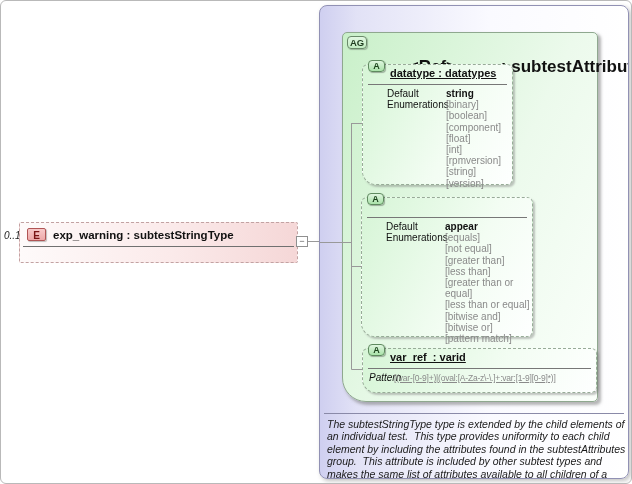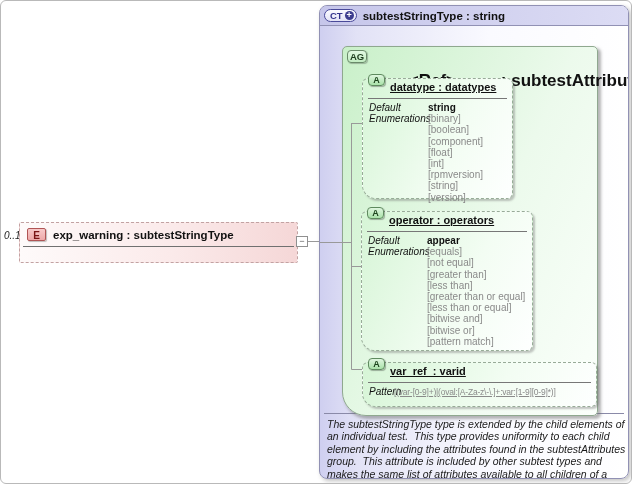--- a/index.html
+++ b/index.html
@@ -50,21 +50,21 @@
     font-size:9.5px;font-weight:bold;color:#33338c;box-sizing:border-box;
   }
   .ct-plus{
     display:inline-block;width:9px;height:9px;margin-left:2px;border-radius:50%;
     background:#3d3d8e;color:#fff;font-size:9px;font-weight:bold;line-height:9px;text-align:center;
   }
   .ct-title{margin-left:6px;font-size:11.5px;font-weight:bold;color:#111;white-space:pre;}
   .conn{position:absolute;left:0;top:0;z-index:5;pointer-events:none;}
   
   .ag-box{
-    position:absolute;left:22px;top:40px;width:256px;height:370px;box-sizing:border-box;
+    position:absolute;left:22px;top:26px;width:256px;height:370px;box-sizing:border-box;
     border:1px solid #8fa88f;border-radius:5px 5px 5px 24px;
     background:linear-gradient(115deg,#c9f0c9,#ecfaec 55%,#fbfffb);
     box-shadow:2.5px 2.5px 3px rgba(110,110,110,.5);z-index:2;
   }
   .badge-ag{
     position:absolute;left:4px;top:3px;width:20px;height:13px;box-sizing:border-box;
     background:linear-gradient(#e2f8e2,#c2ecc2);border:1px solid #6a8a6a;border-radius:4px;
     font-size:9.5px;font-weight:bold;color:#1e3a1e;text-align:center;line-height:12px;
     box-shadow:1px 1px 1px rgba(0,0,0,.25);
   }
@@ -82,21 +82,21 @@
   .attr-varref{left:19px;top:315px;width:235px;height:45px;}
   .badge-a{
     position:absolute;left:5px;top:-5px;width:17px;height:12px;box-sizing:border-box;
     background:linear-gradient(#dff6df,#a9e2a9);border:1px solid #5f8a5f;border-radius:4px;
     font-size:9px;font-weight:bold;color:#1c441c;text-align:center;line-height:11px;
     box-shadow:1px 1px 1px rgba(0,0,0,.3);
   }
   .attr-title{position:absolute;left:27px;top:2px;font-size:11px;font-weight:bold;color:#111;white-space:pre;text-decoration:underline;}
   .attr-sep{position:absolute;left:5px;right:5px;top:19px;border-top:1px solid #777;}
   .facets{position:absolute;left:6px;top:23px;right:2px;display:flex;font-size:10px;line-height:11.2px;}
-  .facet-labels{width:59px;flex:0 0 auto;font-style:italic;color:#111;}
+  .facet-labels{width:59px;flex:0 0 auto;color:#111;margin-left:18px;}
   .facet-vals .dflt{font-weight:bold;color:#111;}
   .facet-vals .enums{color:#8a8a8a;white-space:pre-line;}
   .pattern-row{position:absolute;left:6px;top:23px;right:2px;display:flex;align-items:baseline;}
   .pattern-label{font-size:10px;font-style:italic;color:#111;width:25px;flex:0 0 auto;}
   .pattern-val{font-size:8.5px;color:#8a8a8a;letter-spacing:-0.2px;white-space:pre;text-decoration:underline;}
   
   .doc-sep{position:absolute;left:4px;right:4px;top:407px;border-top:1px solid #8a8aa8;}
   .doc-text{
     position:absolute;left:7px;top:412px;width:302px;
     font-size:10.5px;font-style:italic;color:#1a1a1a;line-height:12.4px;white-space:pre-wrap;
@@ -123,27 +123,20 @@
   <div class="ct-box">
 
     <svg class="conn" width="310" height="474">
       <line x1="0" y1="236.5" x2="31.5" y2="236.5" stroke="#999" stroke-width="1"></line>
       <line x1="31.5" y1="117" x2="31.5" y2="363.5" stroke="#999" stroke-width="1"></line>
       <line x1="31.5" y1="117.5" x2="42" y2="117.5" stroke="#999" stroke-width="1"></line>
       <line x1="31.5" y1="260.5" x2="42" y2="260.5" stroke="#999" stroke-width="1"></line>
       <line x1="31.5" y1="363.5" x2="42" y2="363.5" stroke="#999" stroke-width="1"></line>
     </svg>
 
-    <div class="ct-head">
-      <span class="badge-ct">
-        <span>CT</span>
-        <span class="ct-plus">+</span>
-      </span>
-      <span class="ct-title">subtestStringType : string</span>
-    </div>
 
     <div class="ag-box">
       <span class="badge-ag">AG</span>
       <span class="ag-title">
         <span class="ag-name">&lt;Ref&gt;</span><span>: subtestAttributes</span>
       </span>
 
       <div class="attr-box attr-datatype">
         <span class="badge-a">A</span>
         <span class="attr-title">datatype : datatypes</span>
@@ -162,21 +155,20 @@
 [int]
 [rpmversion]
 [string]
 [version]</div>
           </div>
         </div>
       </div>
 
       <div class="attr-box attr-operator">
         <span class="badge-a">A</span>
-        <span class="attr-title">operator : operators</span>
         <div class="attr-sep"></div>
         <div class="facets">
           <div class="facet-labels">
             <div>Default</div>
             <div>Enumerations</div>
           </div>
           <div class="facet-vals">
             <div class="dflt">appear</div>
             <div class="enums">[equals]
 [not equal]

